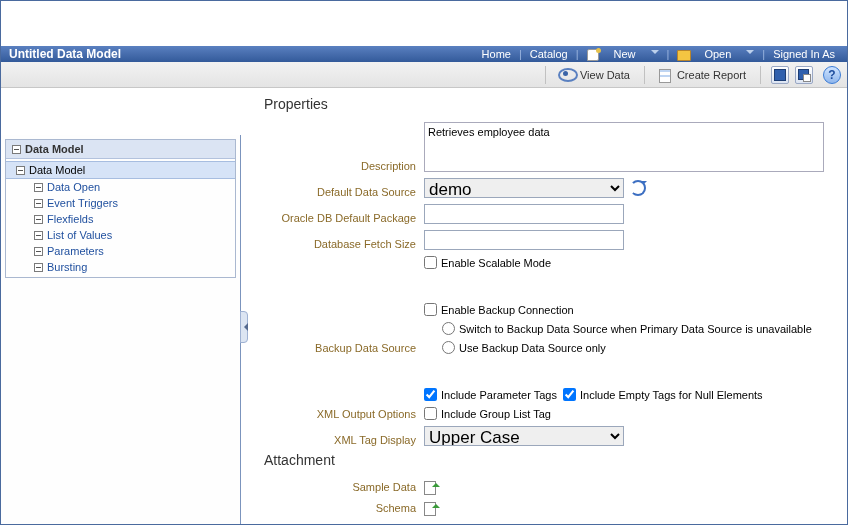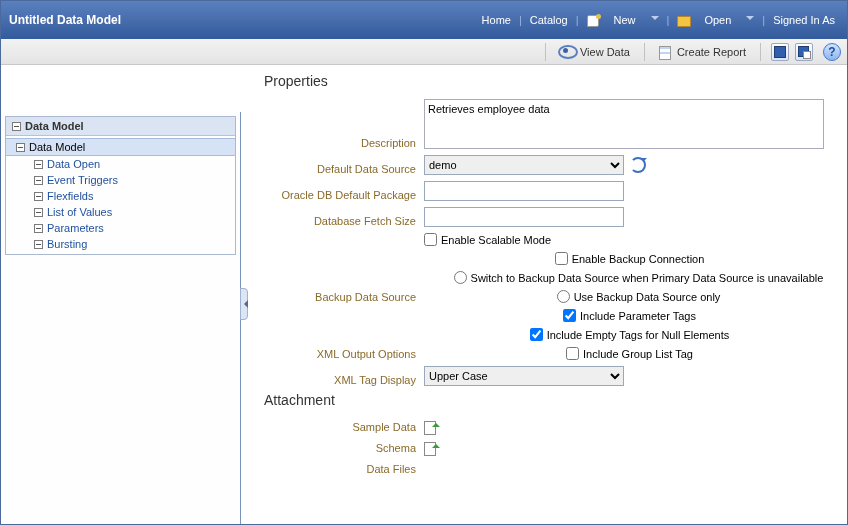--- a/index.html
+++ b/index.html
@@ -9,24 +9,25 @@
     width: 848px;
     height: 525px;
     border: 1px solid #4a6a9e;
     background: #fff;
     overflow: hidden;
     position: relative;
   }
   .titlebar {
     background: linear-gradient(#5a80c0, #335a9a);
     color: #fff;
-    height: 38px;
+    height: 16px;
     display: flex;
     align-items: center;
     padding: 0 8px;
+    margin-top: 45px;
   }
   .titlebar .title { font-weight: bold; font-size: 12px; flex: 1; }
   .titlebar .links { display: flex; align-items: flex-end; gap: 4px; }
   .titlebar .links a { color: #fff; text-decoration: none; padding: 0 4px; cursor: pointer; }
   .titlebar .sep { color: #9ab4de; }
   .titlebar .with-icon { display: inline-flex; align-items: center; gap: 13px; }
   .ic { display: inline-block; width: 14px; height: 12px; position: relative; }
   .ic-new::before { content:""; position:absolute; width:10px; height:10px; left:0; top:1px; background:#fff; border:1px solid #999; border-radius:2px 2px 2px 0; }
   .ic-new::after { content:""; position:absolute; width:5px; height:5px; right:0; top:0; background:#e6c24d; border-radius:50%; }
   .ic-folder::before { content:""; position:absolute; width:12px; height:9px; left:0; top:2px; background:#f4c542; border:1px solid #b8852c; border-radius:1px;}
@@ -93,22 +94,22 @@
   .splitter .grip::before { content:""; width:0; height:0; border:4px solid transparent; border-right-color:#556a8f;}
 
   .content { flex:1; padding:8px 12px 8px 16px; overflow:auto;}
   .section-title { font-size:14px; font-weight:normal; color:#333; margin-bottom:10px;}
   .form-row { display:flex; align-items:flex-end; margin-bottom:6px;}
   .form-row .lab { width:160px; text-align:right; padding-right:8px; color:#8a6a29; padding-top:3px;}
   .form-row .ctl { flex:1; display:flex; align-items:center; gap:6px; flex-wrap:wrap;}
   textarea.desc { width:400px; height:50px; border:1px solid #aab; padding:3px; font-family:inherit; font-size:11px; resize:none;}
   .txtfield { border:1px solid #9ba7bb; height:20px; padding:0 3px; font-family:inherit; font-size:11px;}
   .w200 { width:200px;}
-  .w190sel { width:200px; height:20px; border:1px solid #9ba7bb; font-size:11px;}
-  .stack { display:flex; flex-direction:column; gap:3px;}
+  .w190sel { width:200px; height:20px; border:1px solid #9ba7bb; font-size:17px;}
+  .stack { display:flex; flex-direction:row; gap:3px;margin-top:28px;}
   .chk, .rad { display:flex; align-items:center; gap:4px;}
   .sub { margin-left:18px;}
 </style>
 </head>
 <body>
 
 <div class="titlebar">
   <span class="title">Untitled Data Model</span>
   <div class="links">
     <a>Home</a>

